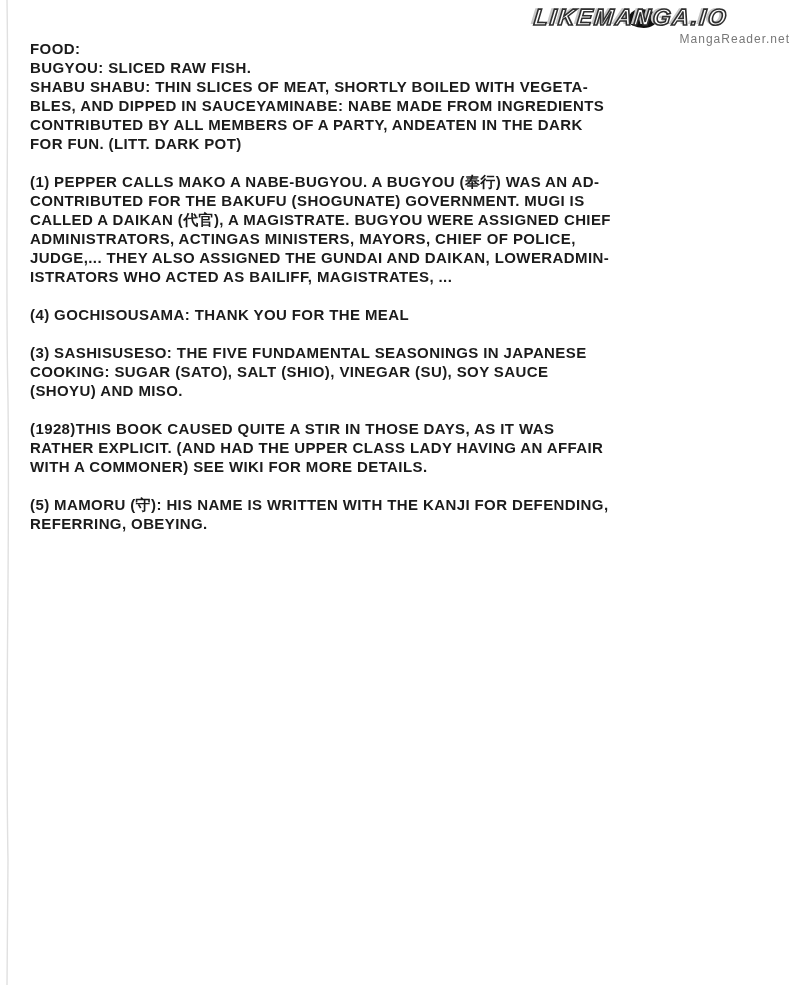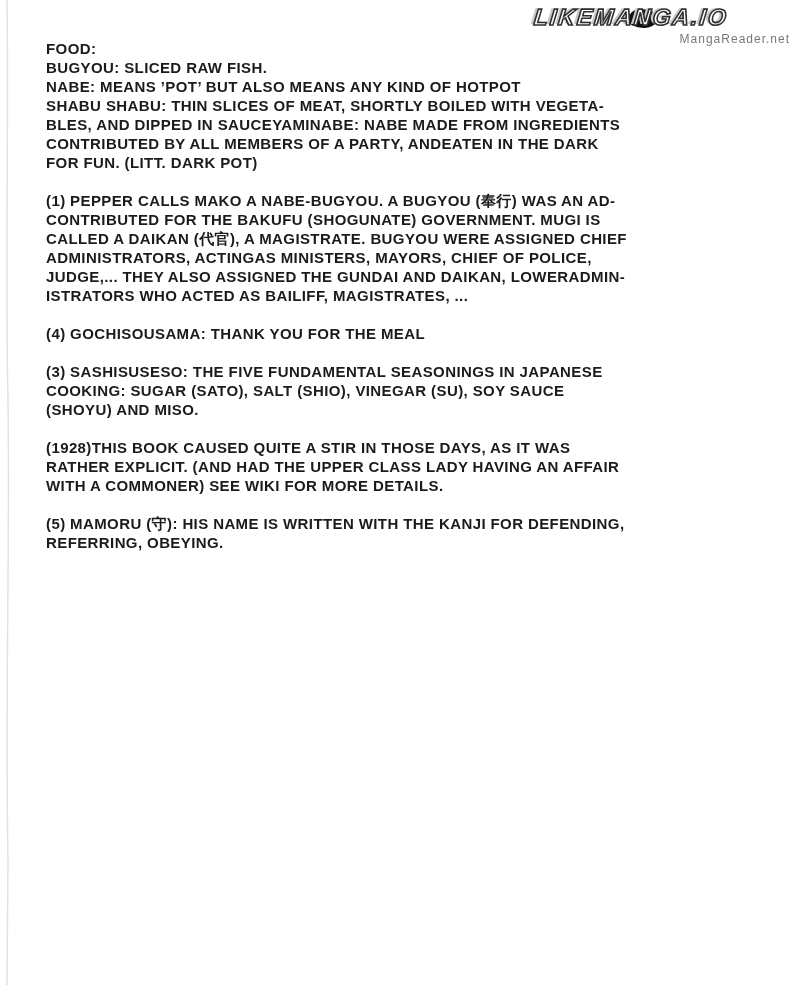--- a/index.html
+++ b/index.html
@@ -17,21 +17,21 @@
   .notes {
     position:absolute;
     left:30px; top:39px;
     width:745px;
     color:#1b1b1b;
     font-weight:bold;
     font-size:15px;
     line-height:19px;
     letter-spacing:0.4px;
   }
-  .para { margin:0 0 19px 16px; }
+  .para { margin:0 0 19px 0; }
   .para:last-child { margin-bottom:0; }
   .line { white-space:nowrap; }
 
   
   .logo-wrap {
     position:absolute;
     left:534px; top:3px;
     width:260px; height:30px;
   }
   .mascot-blob {
@@ -81,21 +81,20 @@
   <div class="logo-wrap">
     <div class="mascot-blob"></div>
     <div class="logo-text">LIKEMANGA.IO</div>
     <div class="overlay-text">MangaReader.net</div>
   </div>
 
   <div class="notes">
       <div class="para">
         <div class="line">FOOD:</div>
         <div class="line">BUGYOU: SLICED RAW FISH.</div>
-        <div class="line">NABE: MEANS ’POT’ BUT ALSO MEANS ANY KIND OF HOTPOT</div>
         <div class="line">SHABU SHABU: THIN SLICES OF MEAT, SHORTLY BOILED WITH VEGETA-</div>
         <div class="line">BLES, AND DIPPED IN SAUCEYAMINABE: NABE MADE FROM INGREDIENTS</div>
         <div class="line">CONTRIBUTED BY ALL MEMBERS OF A PARTY, ANDEATEN IN THE DARK</div>
         <div class="line">FOR FUN. (LITT. DARK POT)</div>
       </div>
       <div class="para">
         <div class="line">(1) PEPPER CALLS MAKO A NABE-BUGYOU. A BUGYOU (奉行) WAS AN AD-</div>
         <div class="line">CONTRIBUTED FOR THE BAKUFU (SHOGUNATE) GOVERNMENT. MUGI IS</div>
         <div class="line">CALLED A DAIKAN (代官), A MAGISTRATE. BUGYOU WERE ASSIGNED CHIEF</div>
         <div class="line">ADMINISTRATORS, ACTINGAS MINISTERS, MAYORS, CHIEF OF POLICE,</div>

